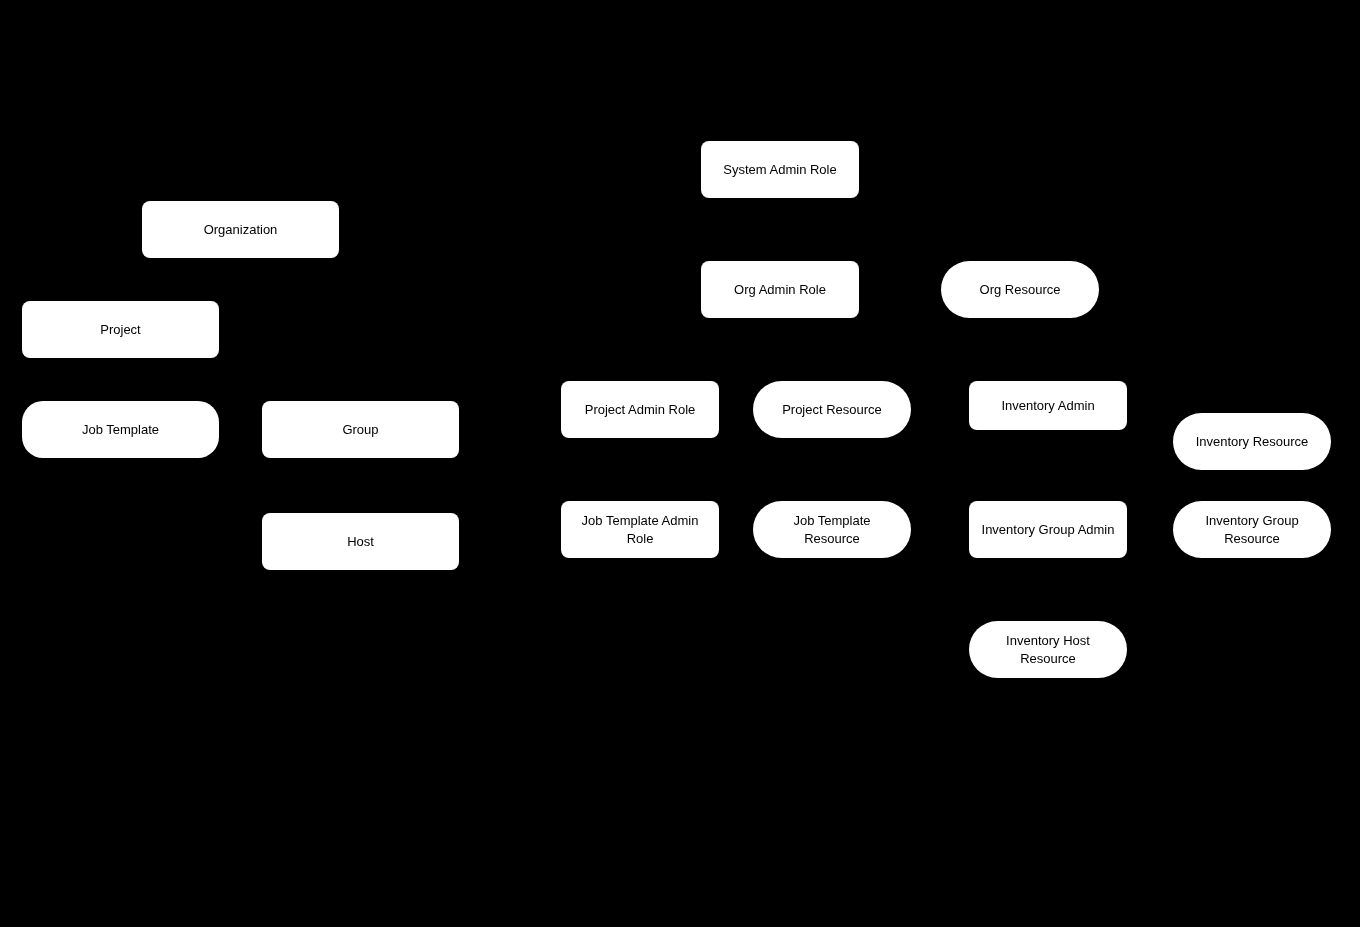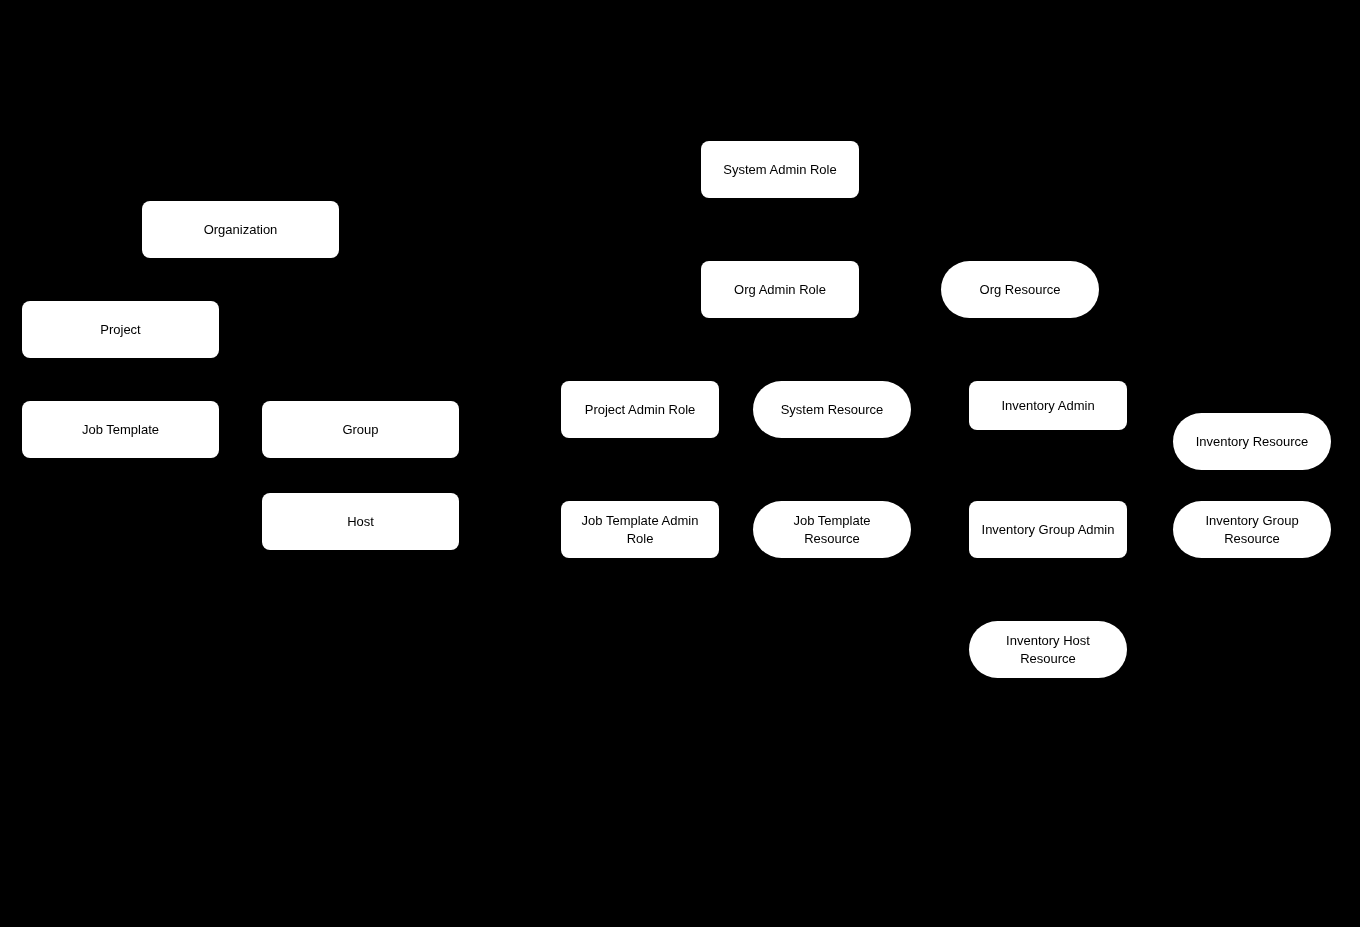--- a/index.html
+++ b/index.html
@@ -40,43 +40,43 @@
 </head>
 <body>
 
 <div class="canvas" id="diagram-canvas" style="background: rgb(0, 0, 0);">
     <div class="node rect" style="left: 142px; top: 201px; width: 197px; height: 57px; background: rgb(255, 255, 255); color: rgb(0, 0, 0);">
       <span class="label">Organization</span>
     </div>
     <div class="node rect" style="left: 22px; top: 301px; width: 197px; height: 57px; background: rgb(255, 255, 255); color: rgb(0, 0, 0);">
       <span class="label">Project</span>
     </div>
-    <div class="node rect" style="left: 22px; top: 401px; width: 197px; height: 57px; background: rgb(255, 255, 255); color: rgb(0, 0, 0);">
+    <div class="node rect" style="left: 22px; top: 401px; width: 197px; height: 57px; background: rgb(255, 255, 255); color: rgb(0, 0, 0); border-radius: 21px;">
       <span class="label">Job Template</span>
     </div>
     <div class="node rect" style="left: 262px; top: 401px; width: 197px; height: 57px; background: rgb(255, 255, 255); color: rgb(0, 0, 0);">
       <span class="label">Group</span>
     </div>
-    <div class="node rect" style="left: 262px; top: 493px; width: 197px; height: 57px; background: rgb(255, 255, 255); color: rgb(0, 0, 0);">
+    <div class="node rect" style="left: 262px; top: 513px; width: 197px; height: 57px; background: rgb(255, 255, 255); color: rgb(0, 0, 0);">
       <span class="label">Host</span>
     </div>
     <div class="node rect" style="left: 701px; top: 141px; width: 158px; height: 57px; background: rgb(255, 255, 255); color: rgb(0, 0, 0);">
       <span class="label">System Admin Role</span>
     </div>
     <div class="node rect" style="left: 701px; top: 261px; width: 158px; height: 57px; background: rgb(255, 255, 255); color: rgb(0, 0, 0);">
       <span class="label">Org Admin Role</span>
     </div>
     <div class="node pill" style="left: 941px; top: 261px; width: 158px; height: 57px; background: rgb(255, 255, 255); color: rgb(0, 0, 0);">
       <span class="label">Org Resource</span>
     </div>
     <div class="node rect" style="left: 561px; top: 381px; width: 158px; height: 57px; background: rgb(255, 255, 255); color: rgb(0, 0, 0);">
       <span class="label">Project Admin Role</span>
     </div>
     <div class="node pill" style="left: 753px; top: 381px; width: 158px; height: 57px; background: rgb(255, 255, 255); color: rgb(0, 0, 0);">
-      <span class="label">System Resource</span>
+      <span class="label">Project Resource</span>
     </div>
     <div class="node rect" style="left: 969px; top: 381px; width: 158px; height: 49px; background: rgb(255, 255, 255); color: rgb(0, 0, 0);">
       <span class="label">Inventory Admin</span>
     </div>
     <div class="node pill" style="left: 1173px; top: 381px; width: 158px; height: 57px; background: rgb(255, 255, 255); color: rgb(0, 0, 0); margin-top: 32px;">
       <span class="label">Inventory Resource</span>
     </div>
     <div class="node rect" style="left: 561px; top: 501px; width: 158px; height: 57px; background: rgb(255, 255, 255); color: rgb(0, 0, 0);">
       <span class="label">Job Template Admin Role</span>
     </div>

